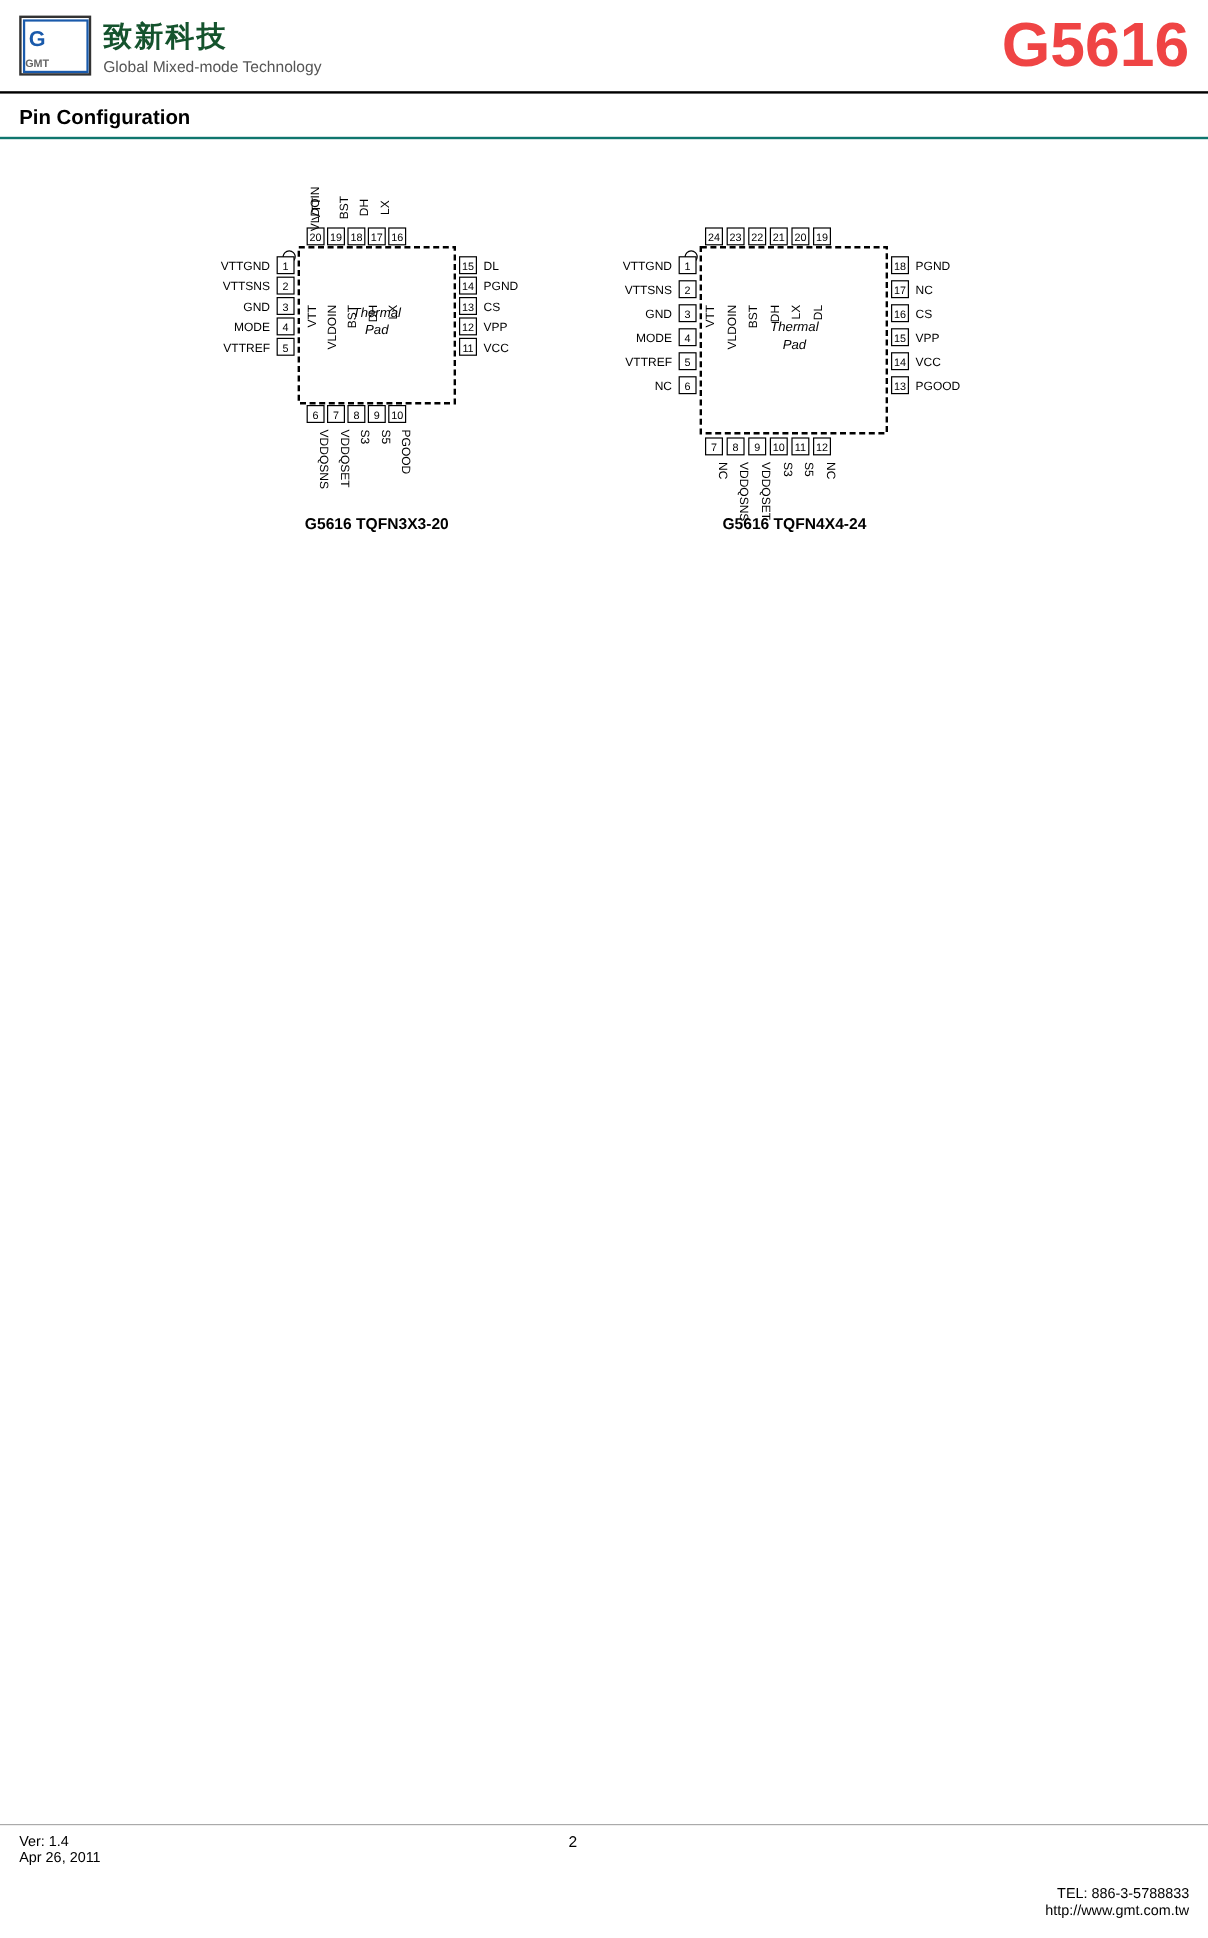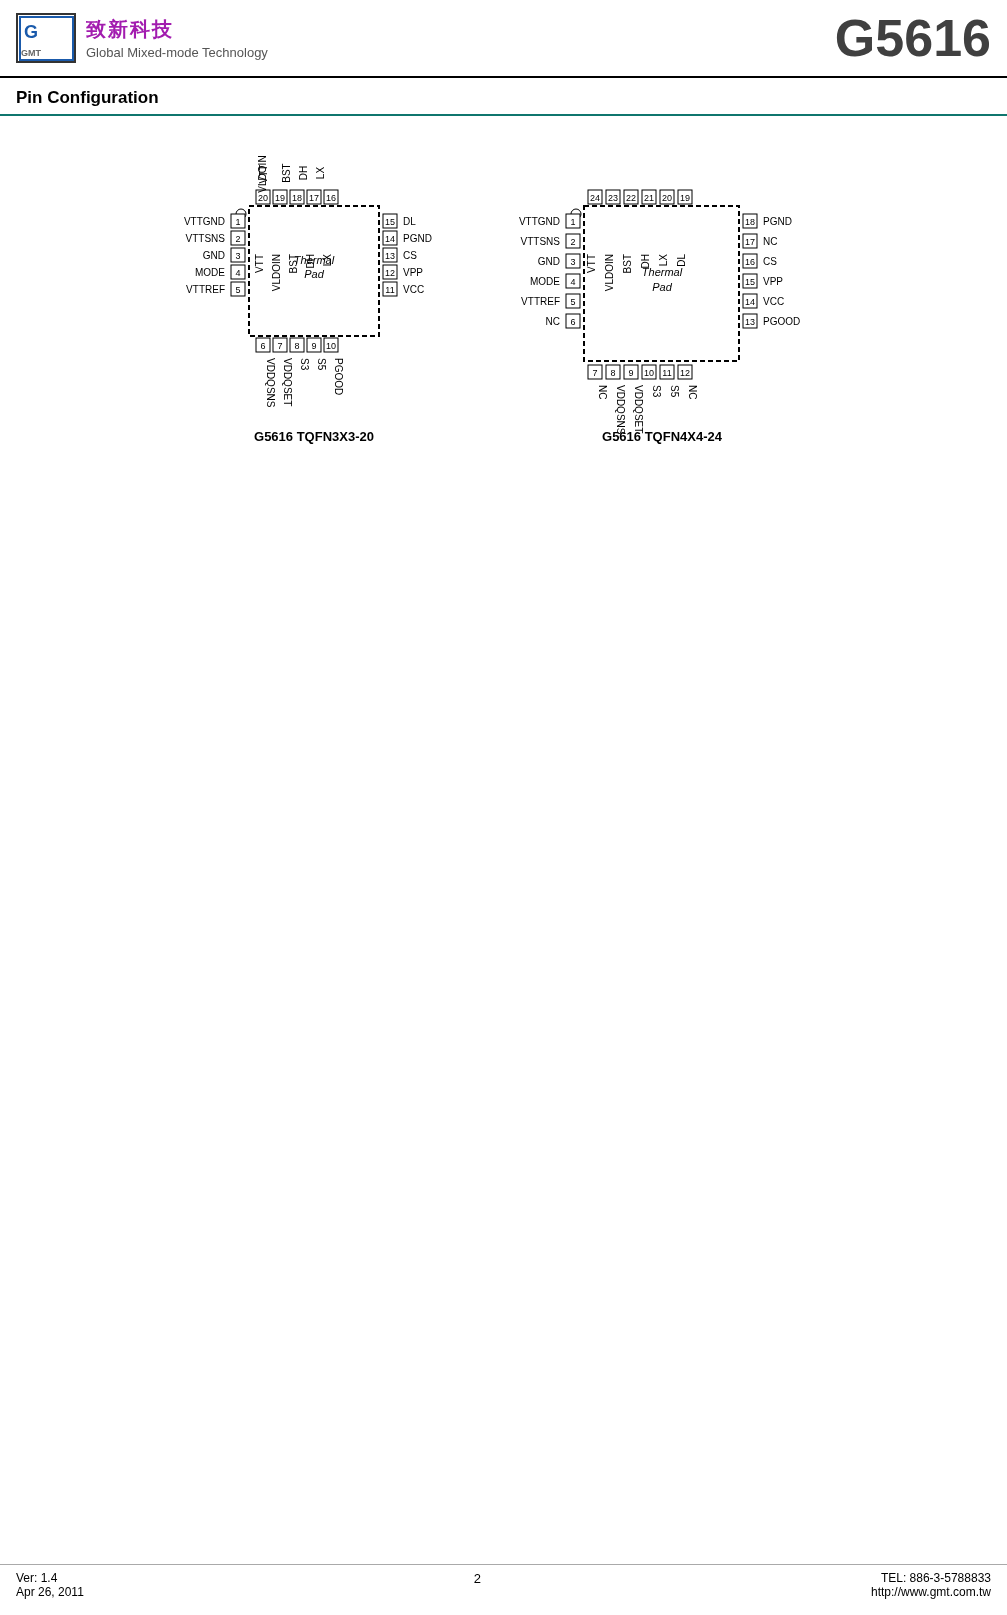--- a/index.html
+++ b/index.html
@@ -31,35 +31,35 @@
       height: 50px;
       border: 2px solid #333;
       display: flex;
       align-items: center;
       justify-content: center;
       font-size: 22px;
       font-weight: bold;
       color: #1a5aab;
     }
     #company-name {
-      font-size: 20px;
+      font-size: 24px;
       font-weight: bold;
-      color: #a21caf;
+      color: #14532d;
       letter-spacing: 2px;
       font-family: Liberation Mono, monospace;
     }
     #company-subtitle {
       font-size: 13px;
       color: #555;
       margin-top: 2px;
     }
     #chip-name {
       font-size: 52px;
       font-weight: bold;
-      color: #404040;
+      color: #ef4444;
       text-align: right;
     }
 
     
     #page-title {
       font-size: 17px;
       font-weight: bold;
       padding: 10px 16px 6px 16px;
       border-bottom: 2px solid #0f766e;
     }
@@ -85,21 +85,21 @@
       right: 0;
       display: flex;
       justify-content: space-between;
       padding: 6px 16px;
       border-top: 1px solid #aaa;
       font-size: 12px;
       gap: 46px;
     }
     #footer-left { text-align: left; }
     #footer-center { text-align: center; font-size: 13px; }
-    #footer-right { text-align: right; }
+    #footer-right { text-align: right; margin-top: 44px; }
 
     
     #diagrams-svg {
       margin-top: 10px;
       display: flex;
       justify-content: center;
       gap: 30px;
     }
   </style>
 </head>

